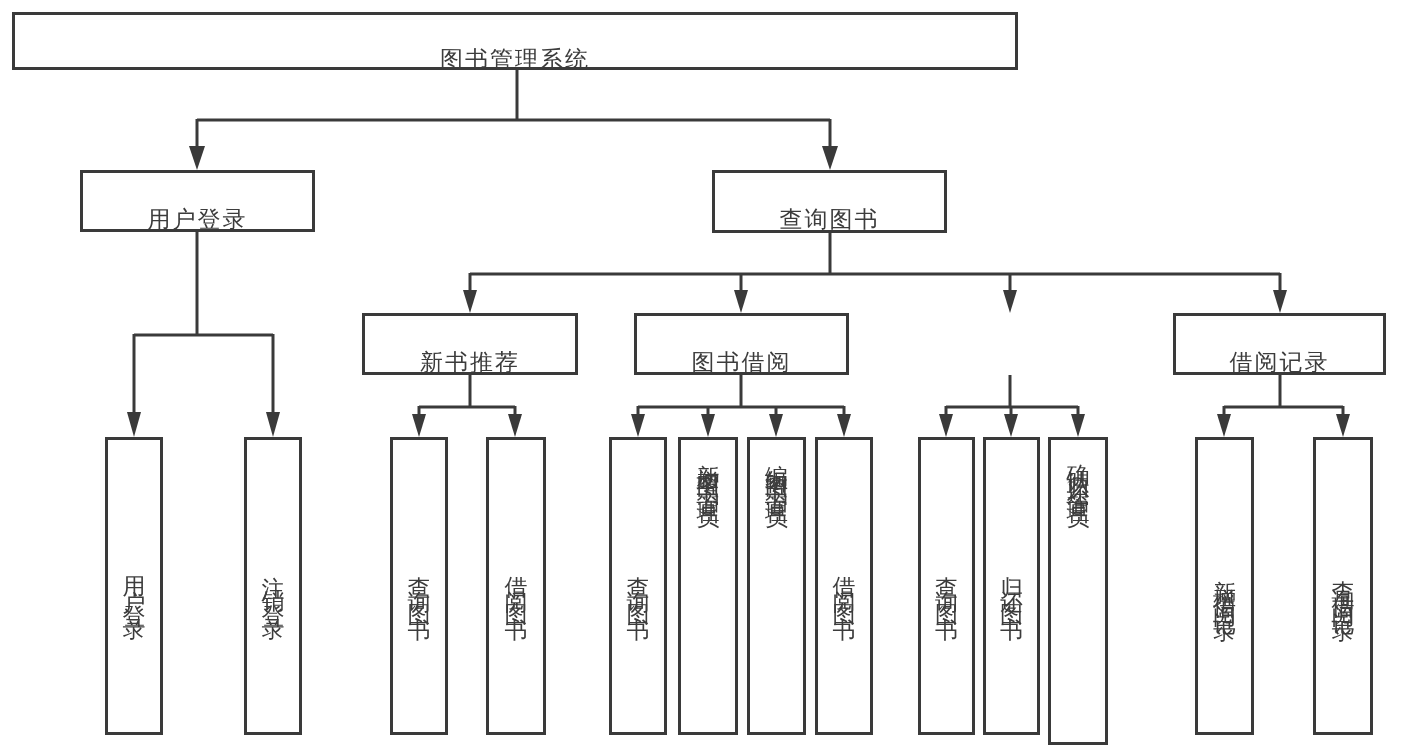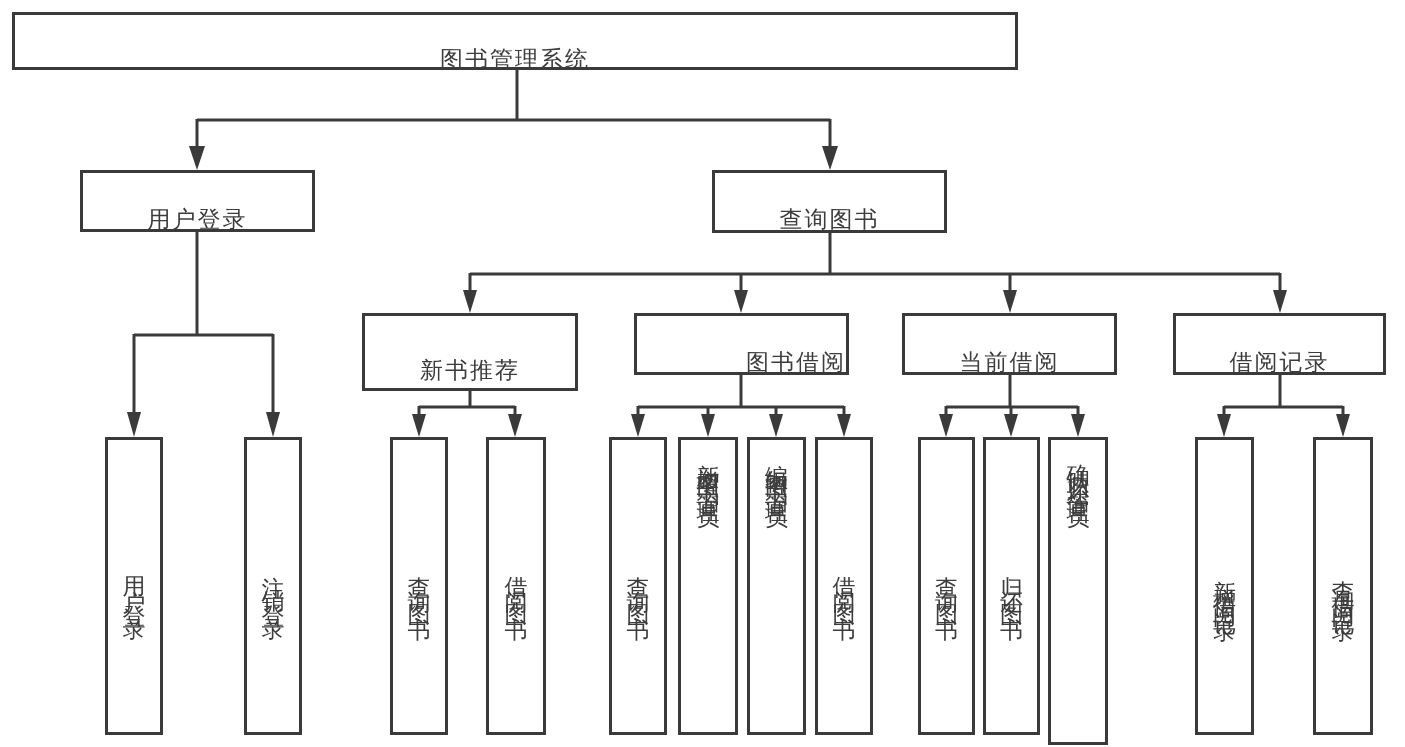--- a/index.html
+++ b/index.html
@@ -152,28 +152,25 @@
     <span>图书管理系统</span>
   </div>
 
   <div class="node hnode" style="left:80px; top:170px; width:235px; height:62px;">
     <span>用户登录</span>
   </div>
   <div class="node hnode" style="left:712px; top:170px; width:235px; height:63px;">
     <span>查询图书</span>
   </div>
 
-  <div class="node hnode" style="left:362px; top:313px; width:216px; height:78px;font-family:Liberation Mono, monospace;">
+  <div class="node hnode" style="left:362px; top:313px; width:216px; height:62px;font-family:Liberation Mono, monospace;">
     <span>新书推荐</span>
   </div>
-  <div class="node hnode" style="left:634px; top:313px; width:215px; height:62px;justify-content:flex-end;">
+  <div class="node hnode" style="left:634px; top:313px; width:215px; height:62px;">
     <span>图书借阅</span>
-  </div>
-  <div class="node hnode" style="left:902px; top:313px; width:215px; height:62px;">
-    <span>当前借阅</span>
   </div>
   <div class="node hnode" style="left:1173px; top:313px; width:213px; height:62px;">
     <span>借阅记录</span>
   </div>
 
   <div class="node leaf v4" style="left:105px;">
     <span>用户登录</span>
   </div>
   <div class="node leaf v4" style="left:244px;">
     <span>注销登录</span>

